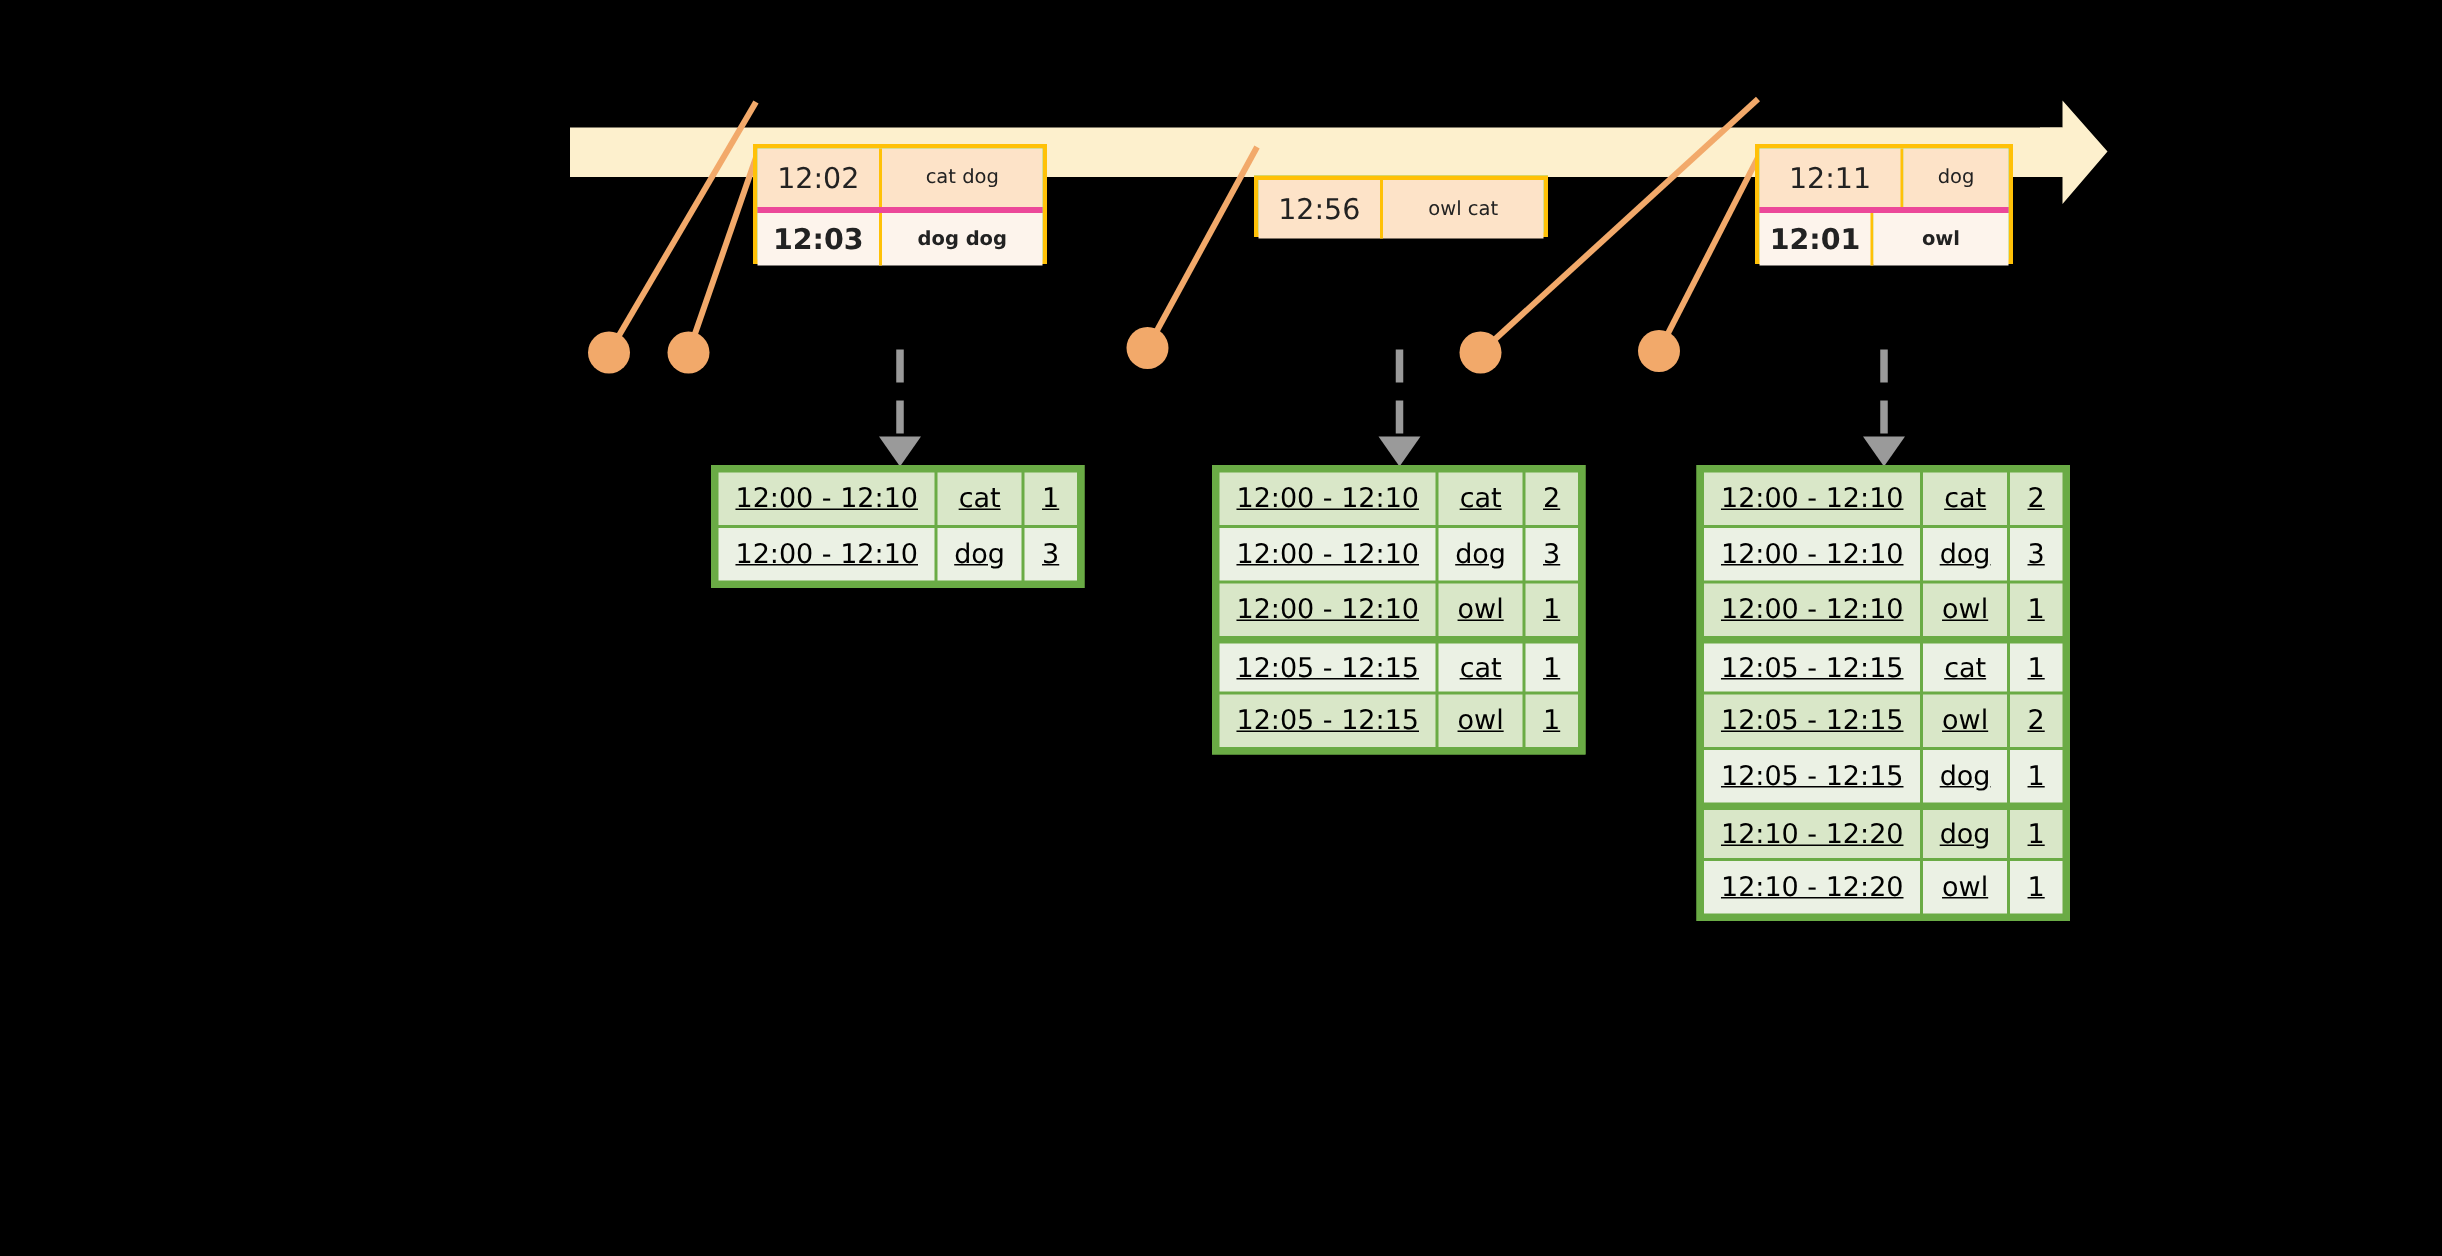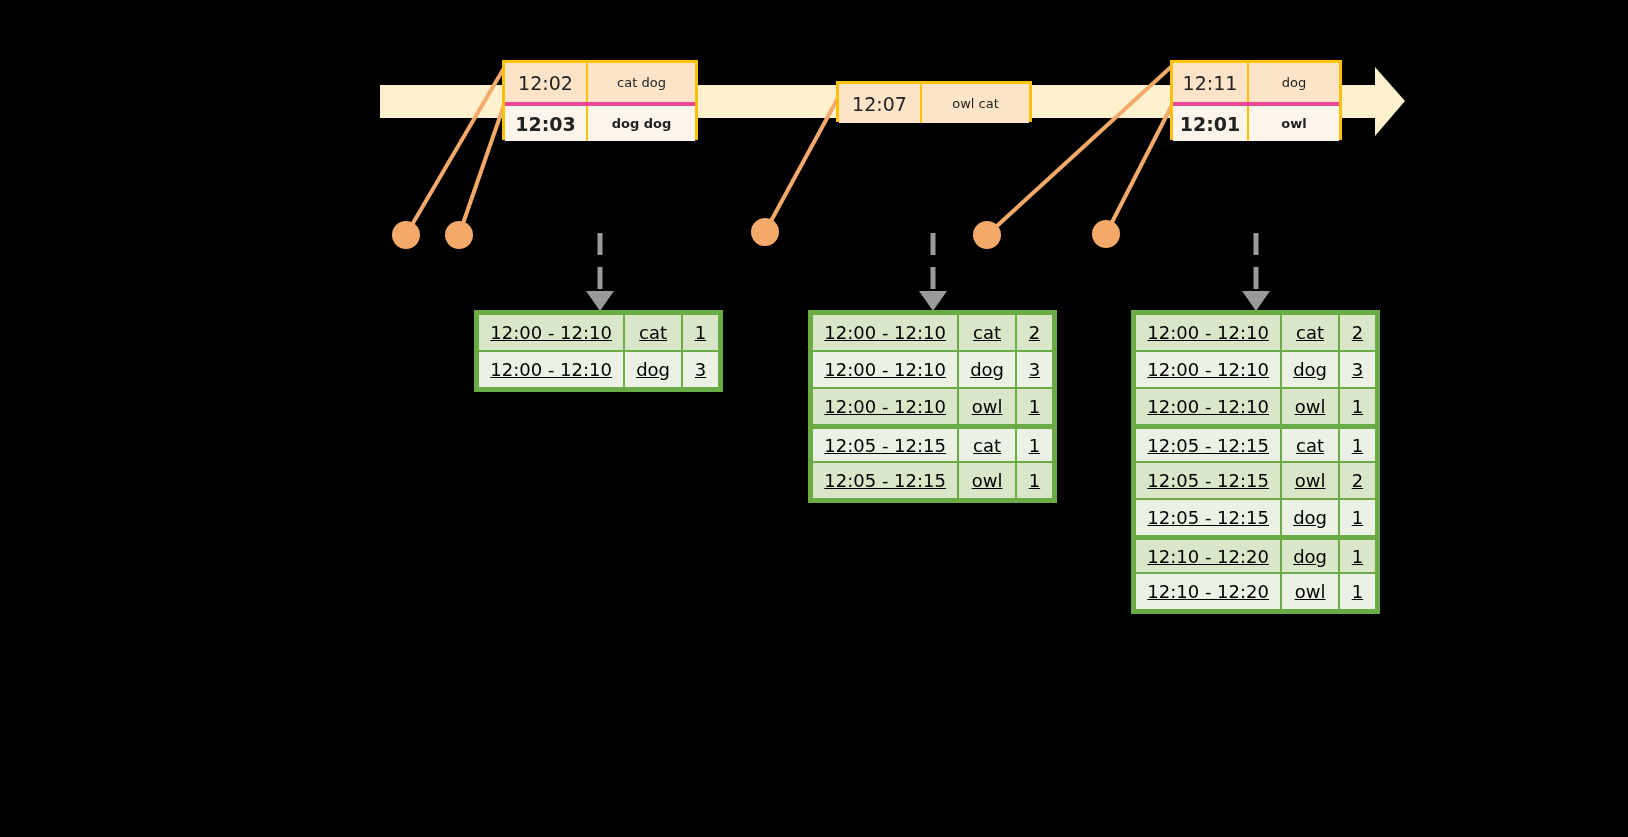--- a/index.html
+++ b/index.html
@@ -34,20 +34,21 @@
     position: absolute;
     background: #fdf0cd;
   }
 
   
   .event-box {
     position: absolute;
     border: 3px solid #ffc107;
     box-sizing: border-box;
     background: #5eead4;
+    margin-top: 36px;
   }
   .event-row {
     display: flex;
     height: 39px;
     box-sizing: border-box;
   }
   .event-row + .event-row {
     border-top: 4px solid #ec4899;
     font-weight: bold;
   }
@@ -146,28 +147,28 @@
       <div class="ev-words">cat dog</div>
     </div>
     <div class="event-row shade-light">
       <div class="ev-time" style="width:83px;">12:03</div>
       <div class="ev-words">dog dog</div>
     </div>
   </div>
 
   <div class="event-box" style="left:836px; top:81px; width:196px; height:41px;">
     <div class="event-row shade-dark">
-      <div class="ev-time" style="width:83px;">12:07</div>
+      <div class="ev-time" style="width:83px;">12:56</div>
       <div class="ev-words">owl cat</div>
     </div>
   </div>
 
   <div class="event-box" style="left:1170px; top:60px; width:172px; height:80px;">
     <div class="event-row shade-dark">
-      <div class="ev-time" style="width:76px;">12:11</div>
+      <div class="ev-time" style="width:96px;">12:11</div>
       <div class="ev-words">dog</div>
     </div>
     <div class="event-row shade-light">
       <div class="ev-time" style="width:76px;">12:01</div>
       <div class="ev-words">owl</div>
     </div>
   </div>
 
   <div class="result-table" style="left:474px; top:310px; width:249px;">
     <div class="rt-row band-a">

